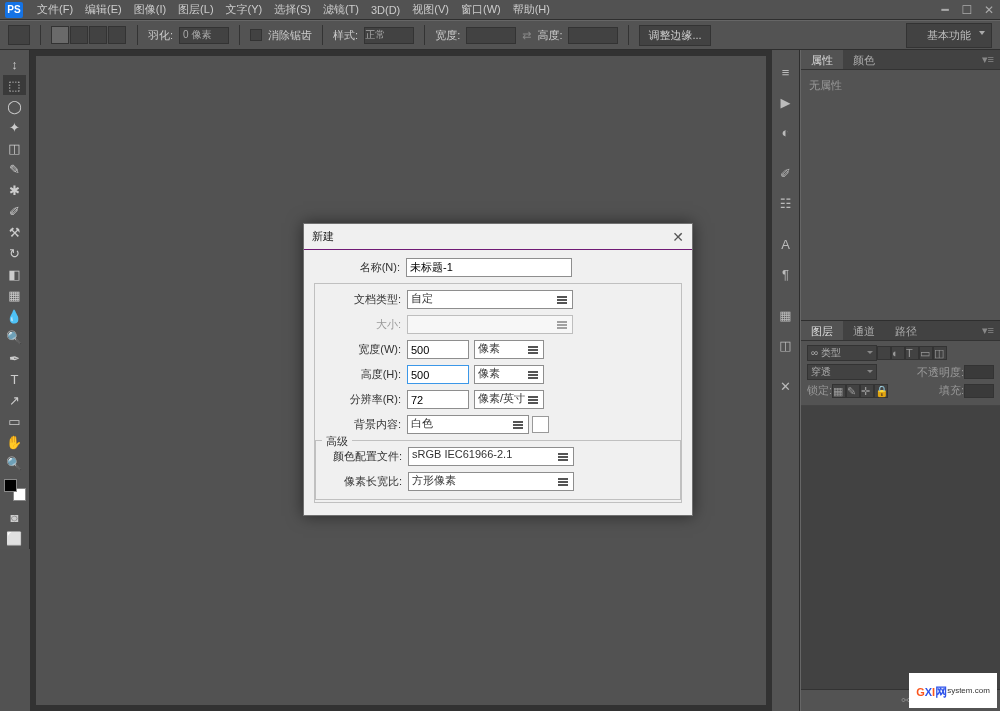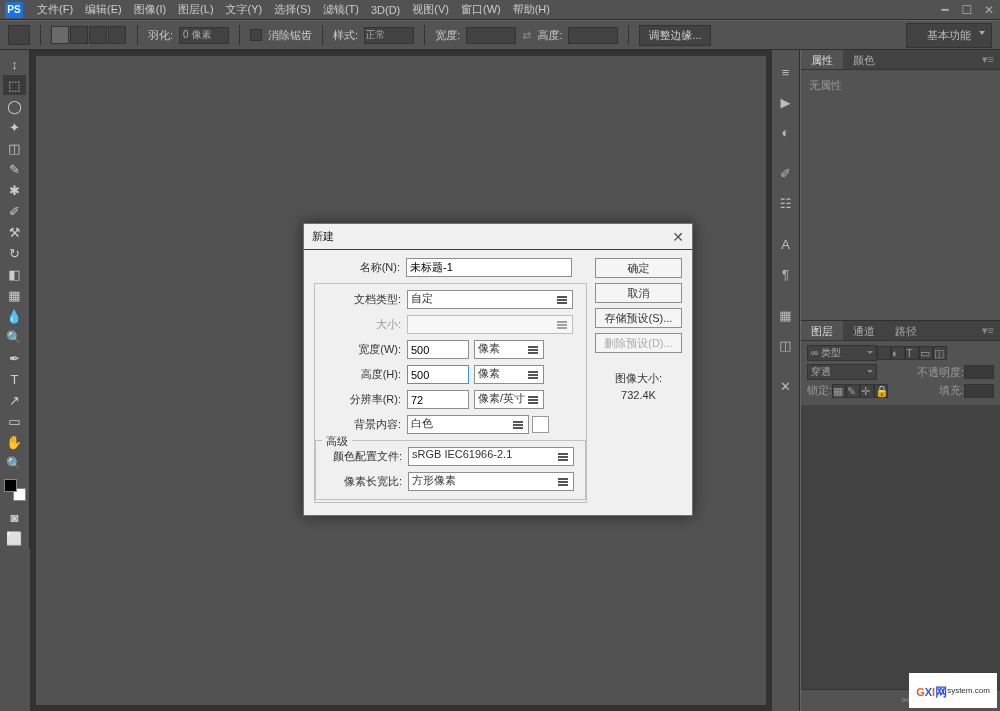--- a/index.html
+++ b/index.html
@@ -296,29 +296,19 @@
           <span class="flbl">颜色配置文件:</span>
           <div class="fselect dbl w4" style="width:166px">sRGB IEC61966-2.1</div>
         </div>
         <div class="frow">
           <span class="flbl">像素长宽比:</span>
           <div class="fselect dbl w4" style="width:166px">方形像素</div>
         </div>
       </div>
       </div>
     </div>
-    <div class="dlg-right">
-      <span class="dbtn">确定</span>
-      <span class="dbtn">取消</span>
-      <span class="dbtn">存储预设(S)...</span>
-      <span class="dbtn dim">删除预设(D)...</span>
-      <div class="imgsize">
-        <div>图像大小:</div>
-        <div>732.4K</div>
-      </div>
-    </div>
   </div>
 </div>
 
 <div class="watermark">
   <div class="wm1"><span class="g">G</span><span class="x">X</span><span class="i">I</span><span class="n">网</span></div>
   <div class="wm2">system.com</div>
 </div>
 
 </body></html>

